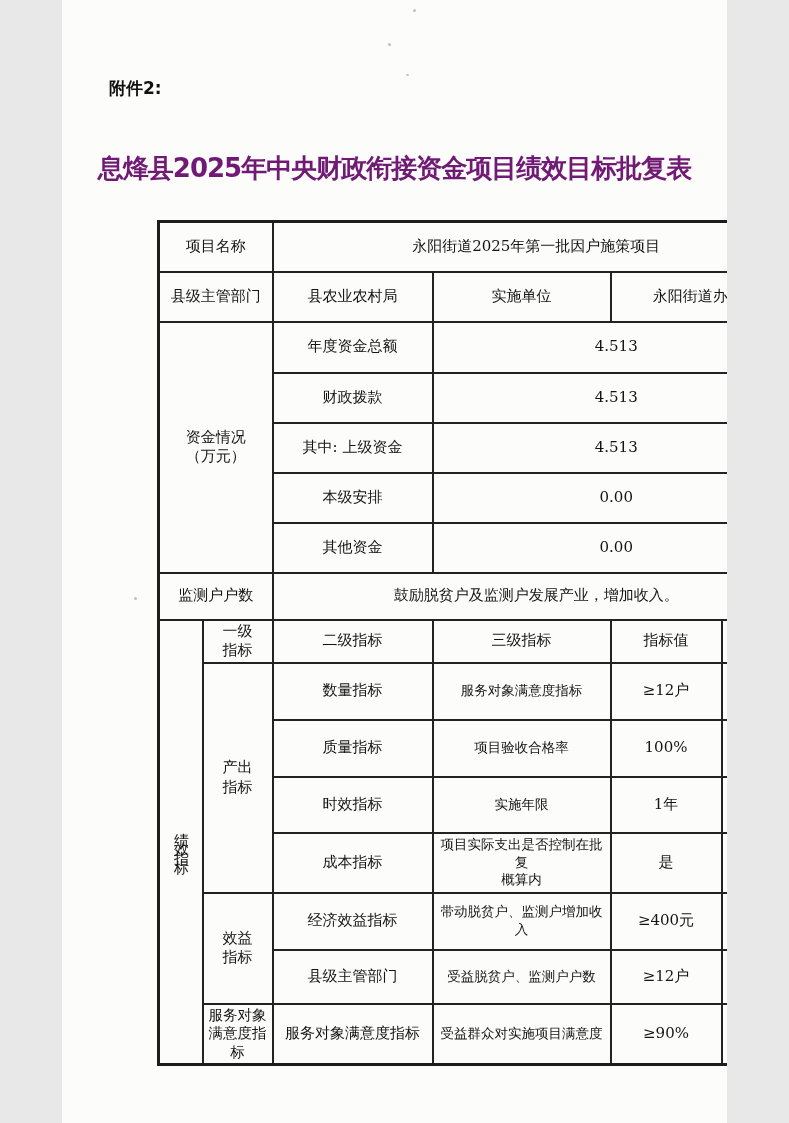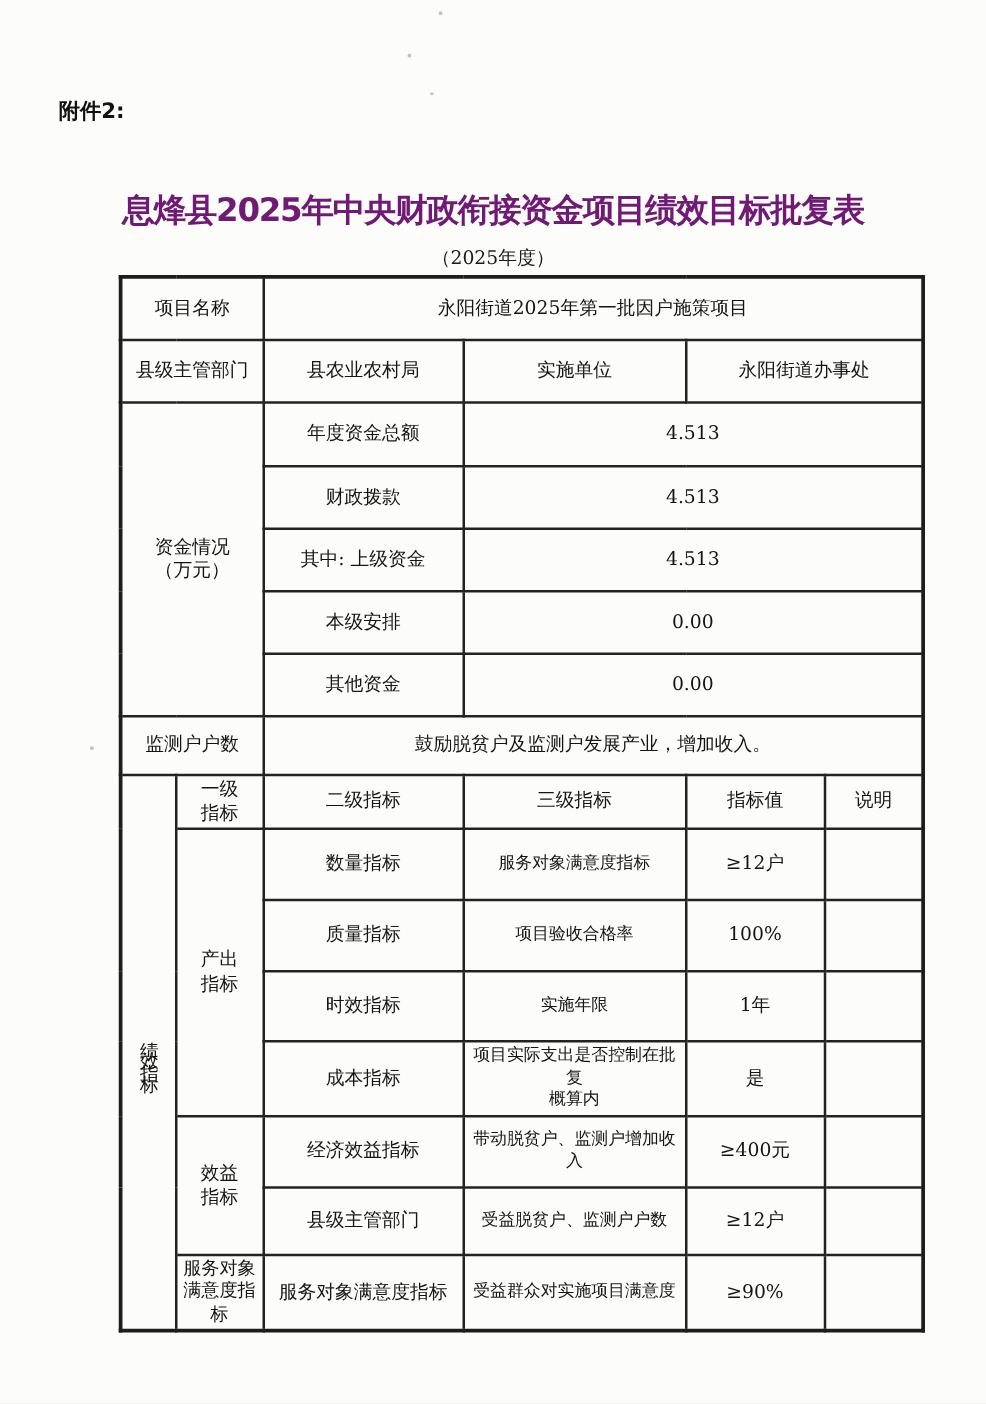--- a/index.html
+++ b/index.html
@@ -1,19 +1,19 @@
 <!DOCTYPE html>
 <html><head>
 <meta charset="utf-8">
 <style>
   * { box-sizing: border-box; }
   html, body { margin: 0; padding: 0; background: #e8e8e8; }
   .page {
     position: relative;
-    width: 789px; height: 1123px;
+    width: 665px; height: 1123px;
     margin: 0 auto;
     background: #fcfcfa;
     font-family: "DejaVu Serif", serif;
     color: #161616;
     overflow: hidden;
   }
   .attachment {
     position: absolute; left: 47px; top: 77px;
     font-family: "DejaVu Sans", sans-serif;
     font-weight: 700; font-size: 17px; color: #111;
@@ -67,21 +67,20 @@
 
 <div class="page">
 
   <div class="speck" style="left:351px; top:9px;  width:3px; height:3px;"></div>
   <div class="speck" style="left:326px; top:43px; width:3px; height:3px;"></div>
   <div class="speck" style="left:344px; top:74px; width:3px; height:2px;"></div>
   <div class="speck" style="left:72px;  top:597px; width:3px; height:3px;"></div>
 
   <div class="attachment">附件2:</div>
   <h1 class="title">息烽县2025年中央财政衔接资金项目绩效目标批复表</h1>
-  <div class="subtitle">（2025年度）</div>
 
   <table class="approval">
     <colgroup>
       <col style="width:44px">
         <col style="width:70px">
         <col style="width:160px">
       <col style="width:178px">
         <col style="width:111px">
         <col style="width:79px">
     </colgroup>

